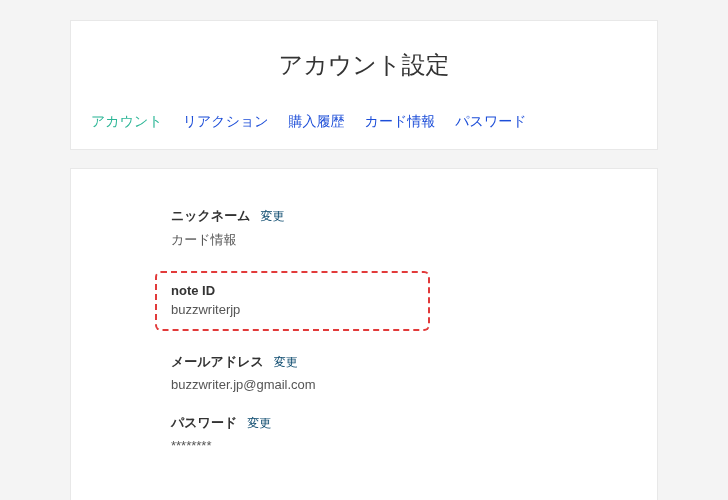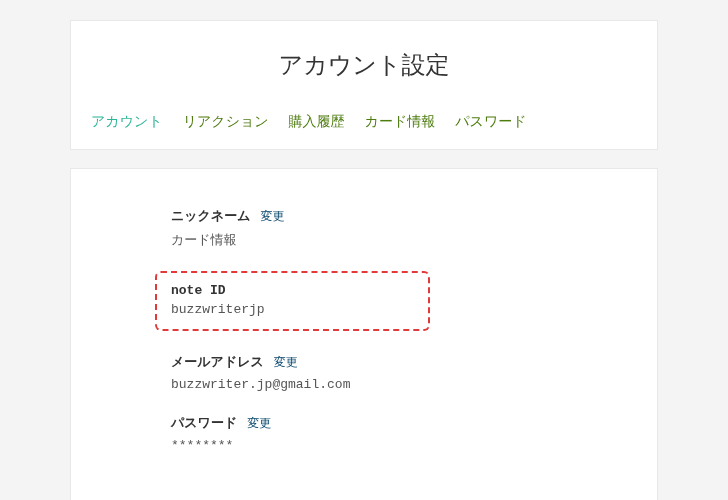--- a/index.html
+++ b/index.html
@@ -1,15 +1,15 @@
 <!DOCTYPE html>
 <html><head>
 <meta charset="utf-8">
 <style>
-  * { box-sizing: border-box; margin: 0; padding: 0; font-family: Liberation Mono, monospace; }
+  * { box-sizing: border-box; margin: 0; padding: 0; }
   html, body {
     width: 728px;
     height: 500px;
     background: #f4f4f4;
     font-family: "Hiragino Kaku Gothic ProN", "Hiragino Sans", Meiryo, "Yu Gothic", sans-serif;
     color: #333;
     overflow: hidden;
   }
   .card {
     background: #fff;
@@ -26,21 +26,21 @@
     color: #333;
     margin-bottom: 32px;
   }
   .tabs {
     display: flex;
     justify-content: flex-start;
     gap: 20px;
     font-size: 14px;
   }
   .tab {
-    color: #4d7c0f;
+    color: #1d4ed8;
     cursor: pointer;
   }
   .tab.active {
     color: #2cb696;
     font-weight: 500;
   }
   .content-card {
     margin-top: 18px;
     padding: 38px 20px 40px 100px;
   }

